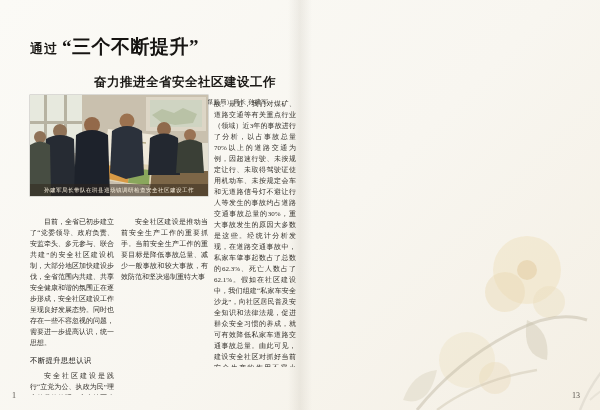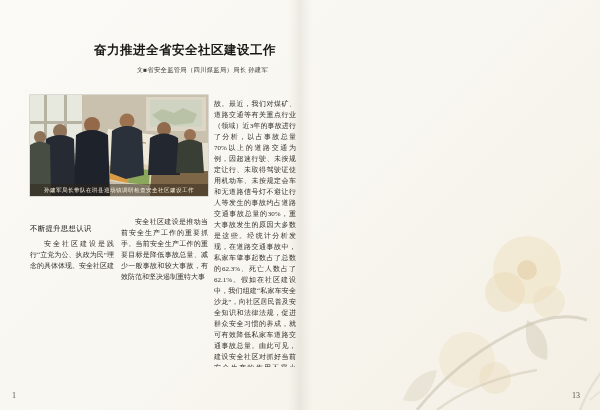--- a/index.html
+++ b/index.html
@@ -20,21 +20,21 @@
   }
   .page{position:absolute;top:0;height:410px;width:300px;}
   .page-left{left:0;}
   .page-right{left:292px;}
 
   
   .title-block{position:absolute;left:30px;top:34px;width:250px;}
   .title-line1{display:flex;align-items:baseline;gap:4px;}
   .kicker{font-size:13px;font-weight:bold;color:#1c1a17;letter-spacing:1px;}
   .main-title{font-size:19px;font-weight:bold;color:#161412;letter-spacing:0.5px;}
-  .subtitle{font-size:12.5px;font-weight:bold;color:#1c1a17;margin-top:8px;padding-left:64px;letter-spacing:0.5px;}
+  .subtitle{font-size:12.5px;font-weight:bold;color:#1c1a17;margin-top:14px;padding-left:64px;letter-spacing:0.5px;}
   .byline{font-size:6.3px;color:#3c3a35;margin-top:7px;text-align:right;padding-right:12px;letter-spacing:0.3px;}
 
   
   .photo{
     position:absolute;left:30px;top:95px;width:178px;height:101px;
     overflow:hidden;box-shadow:0 0 0 0.5px rgba(0,0,0,0.25);
   }
   .photo svg{display:block;}
   .photo-caption{
     position:absolute;left:0;bottom:0;width:178px;height:12px;
@@ -74,20 +74,24 @@
   .deco-spine{left:278px;bottom:0;width:110px;height:150px;opacity:0.45;}
 </style>
 </head>
 <body>
 
 <div class="spread">
 
   <div class="page page-left">
 
     <div class="title-block">
+      <div class="title-line1">
+        <span class="kicker">通过</span>
+        <span class="main-title">“三个不断提升”</span>
+      </div>
       <div class="subtitle">奋力推进全省安全社区建设工作</div>
       <div class="byline">文■省安全监管局（四川煤监局）局长  孙建军</div>
     </div>
 
     <div class="photo">
       <svg width="178" height="101" viewBox="0 0 178 101">
 
         <rect x="0" y="0" width="178" height="101" fill="#c9c0ae"></rect>
 
         <rect x="0" y="0" width="52" height="58" fill="#e7e9de"></rect>
@@ -122,20 +126,21 @@
         <path d="M120 43 Q134 34 148 43 L150 80 L118 80 Z" fill="#232830"></path>
         <circle cx="160" cy="40" r="6" fill="#9a7355"></circle>
         <path d="M148 48 Q160 41 172 48 L174 78 L146 78 Z" fill="#3a3f36"></path>
         <circle cx="10" cy="42" r="6" fill="#8f7257"></circle>
         <path d="M0 50 Q10 43 20 50 L21 101 L0 101 Z" fill="#474d42"></path>
       </svg>
       <div class="photo-caption">孙建军局长带队在珙县巡场镇调研检查安全社区建设工作</div>
     </div>
 
     <div class="col l-col1">
+      <p>目前，全省已初步建立了“党委领导、政府负责、安监牵头、多元参与、联合共建”的安全社区建设机制，大部分地区加快建设步伐，全省范围内共建、共享安全健康和谐的氛围正在逐步形成，安全社区建设工作呈现良好发展态势。同时也存在一些不容忽视的问题，需要进一步提高认识，统一思想。</p>
       <h3>不断提升思想认识</h3>
       <p>安全社区建设是践行“立党为公、执政为民”理念的具体体现。安全社区建</p>
     </div>
 
     <div class="col l-col2">
       <p>安全社区建设是推动当前安全生产工作的重要抓手。当前安全生产工作的重要目标是降低事故总量、减少一般事故和较大事故，有效防范和坚决遏制重特大事</p>
     </div>
 
     <div class="col l-col3">
       <p class="cont">故。最近，我们对煤矿、道路交通等有关重点行业（领域）近3年的事故进行了分析，以占事故总量70%以上的道路交通为例，因超速行驶、未按规定让行、未取得驾驶证使用机动车、未按规定会车和无道路信号灯不避让行人等发生的事故约占道路交通事故总量的30%，重大事故发生的原因大多数是这些。经统计分析发现，在道路交通事故中，私家车肇事起数占了总数的62.3%、死亡人数占了62.1%。假如在社区建设中，我们组建“私家车安全沙龙”，向社区居民普及安全知识和法律法规，促进群众安全习惯的养成，就可有效降低私家车道路交通事故总量。由此可见，建设安全社区对抓好当前安全生产的作用不容小视。</p>

